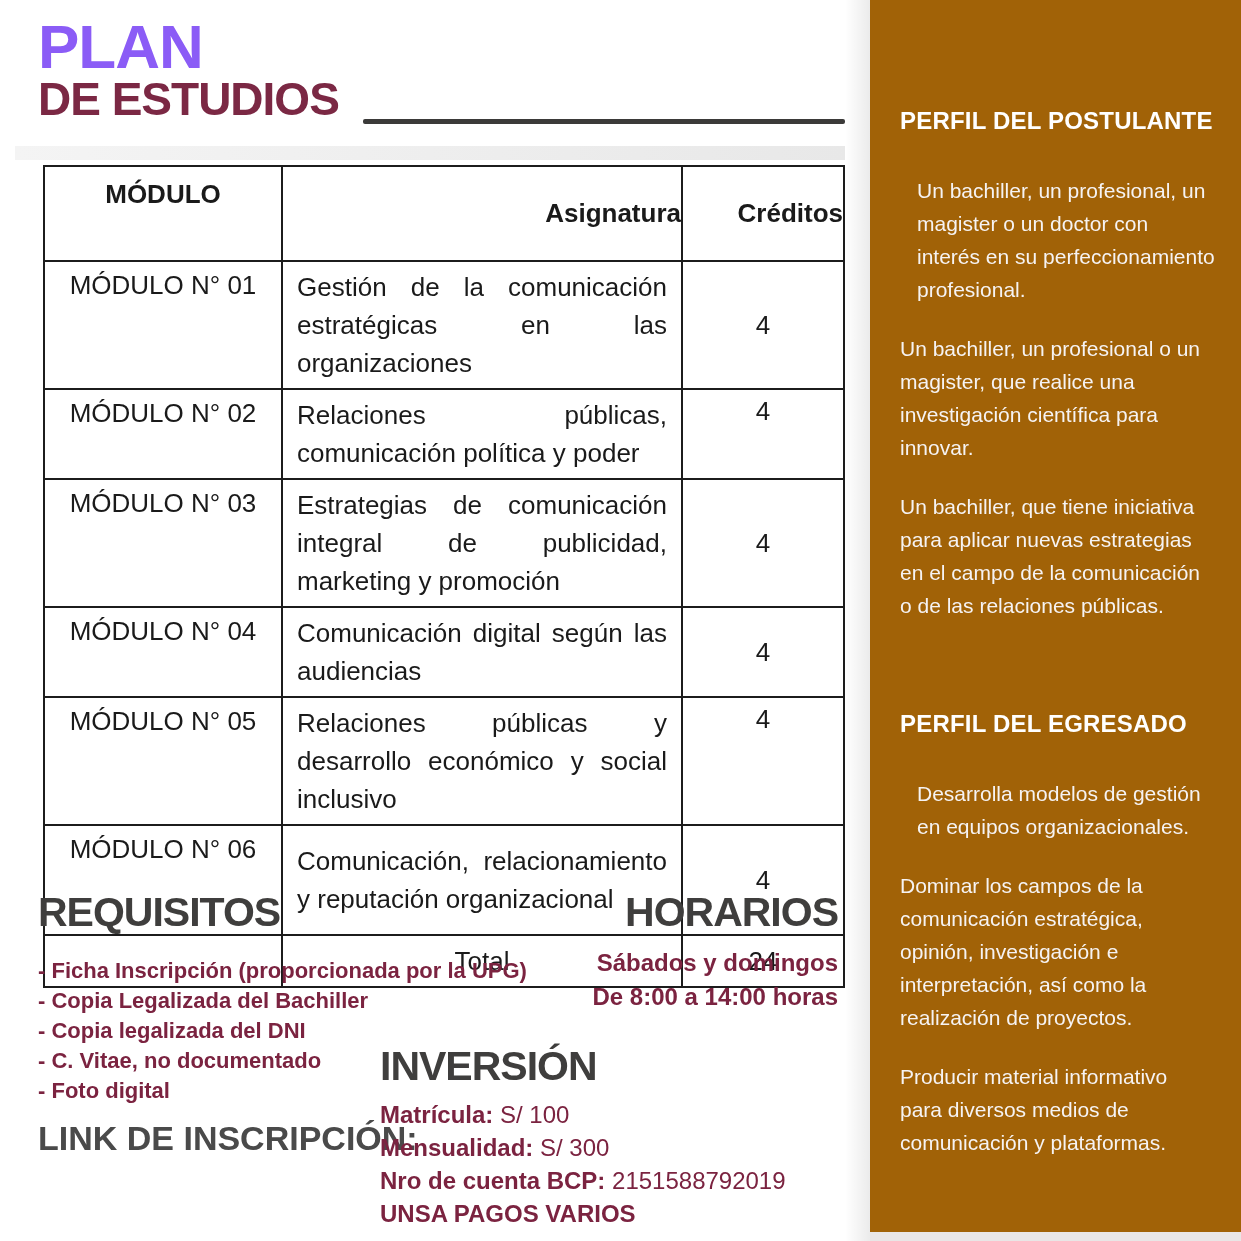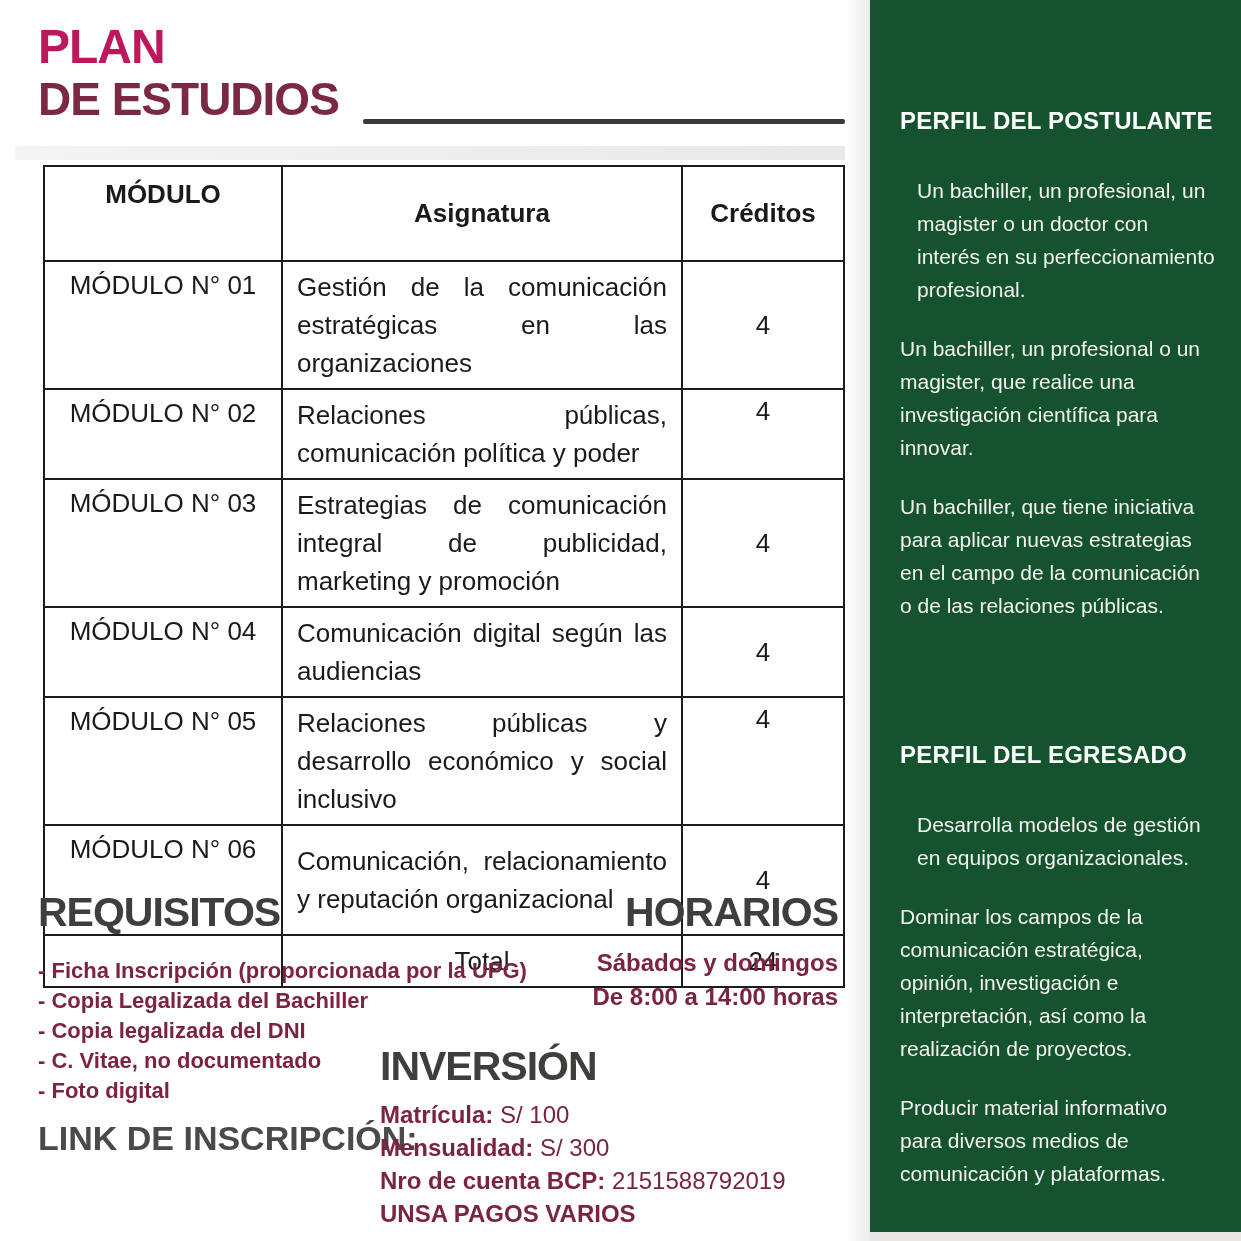--- a/index.html
+++ b/index.html
@@ -8,40 +8,40 @@
     font-family:"Liberation Sans", sans-serif;
     background:#ffffff;
     position:relative;
     overflow:hidden;
     color:#1a1a1a;
   }
   .main { position:absolute; left:0; top:0; width:870px; height:1241px; background:#ffffff; }
   .edge-shade { position:absolute; left:845px; top:0; width:25px; height:1241px;
     background:linear-gradient(to right, rgba(0,0,0,0), rgba(0,0,0,0.08)); }
   .sidebar { position:absolute; left:870px; top:0; width:371px; height:1232px;
-    background:#14532d; color:#f6f3f3; padding:106px 26px 0 30px; }
+    background:#a16207; color:#f6f3f3; padding:106px 26px 0 30px; }
   .sidebar-bottom { position:absolute; left:870px; top:1232px; width:371px; height:9px; background:#e9e6e6; }
 
   
   .title-block { position:absolute; left:38px; top:22px; width:807px; }
-  .title-l1 { font-size:48px; font-weight:bold; color:#be185d; letter-spacing:-1px; line-height:50px; }
+  .title-l1 { font-size:62px; font-weight:bold; color:#8b5cf6; letter-spacing:-1px; line-height:50px; }
   .title-row2 { display:flex; align-items:flex-end; gap:24px; margin-top:2px; }
   .title-l2 { font-size:46px; font-weight:bold; color:#7b2844; letter-spacing:-1px; line-height:50px; }
   .title-rule { flex:1; height:5px; background:#3b3a39; border-radius:2px; }
 
   .graybar { position:absolute; left:15px; top:146px; width:830px; height:14px;
     background:linear-gradient(to right,#f4f4f4,#e8e8e8); }
 
   
   table.plan { position:absolute; left:43px; top:165px; width:800px;
     border-collapse:collapse; table-layout:fixed; }
   table.plan td, table.plan th { border:2px solid #1c1c1c; font-size:26px; }
   col.c-mod { width:238px; } col.c-asig { width:400px; } col.c-cred { width:162px; }
   th.h-mod { height:95px; vertical-align:top; padding-top:12px; text-align:center; font-size:27px; }
-  th.h-asig, th.h-cred { vertical-align:middle; text-align:center; font-size:27px; }
+  th.h-asig, th.h-cred { vertical-align:middle; text-align:right; font-size:27px; }
   td.mod { vertical-align:top; text-align:center; padding-top:8px; font-size:26px; }
   td.course { text-align:justify; padding:6px 14px; line-height:38px; vertical-align:middle; }
   td.cred { text-align:center; vertical-align:middle; }
   tr.r3 { height:110px;border-radius:7px; } tr.r2 { height:78px; } tr.rt { height:38px; }
   td.cred.top { vertical-align:top; padding-top:6px; }
   tr.rt td.course { text-align:center; }
 
   
   .requisitos { position:absolute; left:38px; top:890px; width:530px; }
   .sec-h { font-size:41px; font-weight:bold; color:#3f3e3d; letter-spacing:-1px; line-height:44px; }
@@ -59,21 +59,21 @@
 
   .inversion { position:absolute; left:380px; top:1044px; width:458px; text-align:left; }
   .inv-rows { margin-top:10px; }
   .inv-row { font-size:24px; color:#7b2340; line-height:33px; }
   .inv-row .lbl { font-weight:bold; }
   .inv-row .val { font-weight:normal; }
 
   
   .sb-h { font-size:24px; font-weight:bold; color:#ffffff; letter-spacing:0.2px; line-height:30px; }
   .sb-p { font-size:21px; line-height:33px; margin-top:26px; color:#f6f3f3; }
-  .sb-h2 { margin-top:118px; }
+  .sb-h2 { margin-top:87px; }
   .sb-p.first-after-h { margin-top:38px;margin-left:17px; }
 </style>
 </head>
 <body>
 
 <div class="main">
 
   <div class="title-block">
     <div class="title-l1">PLAN</div>
     <div class="title-row2">

